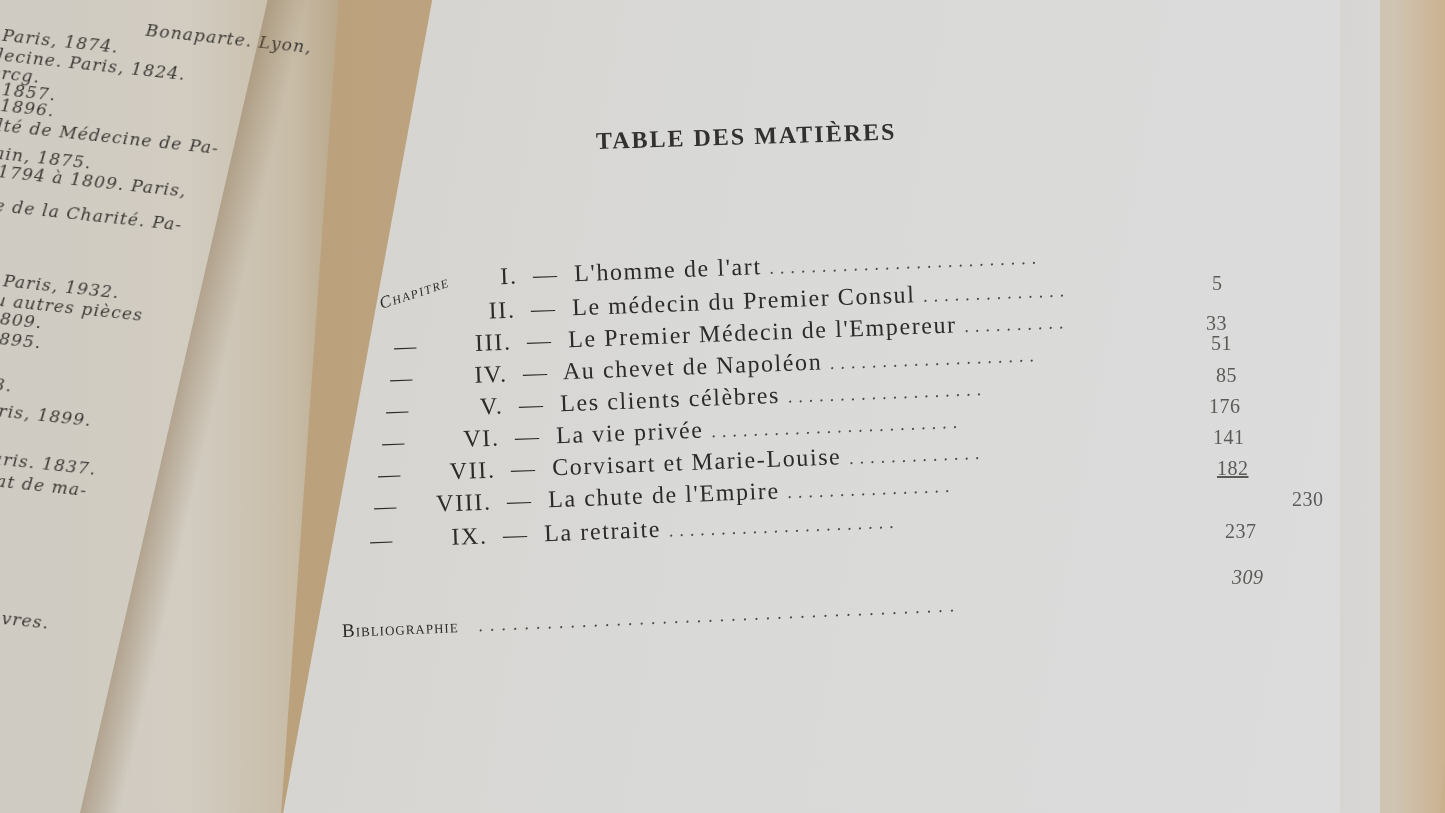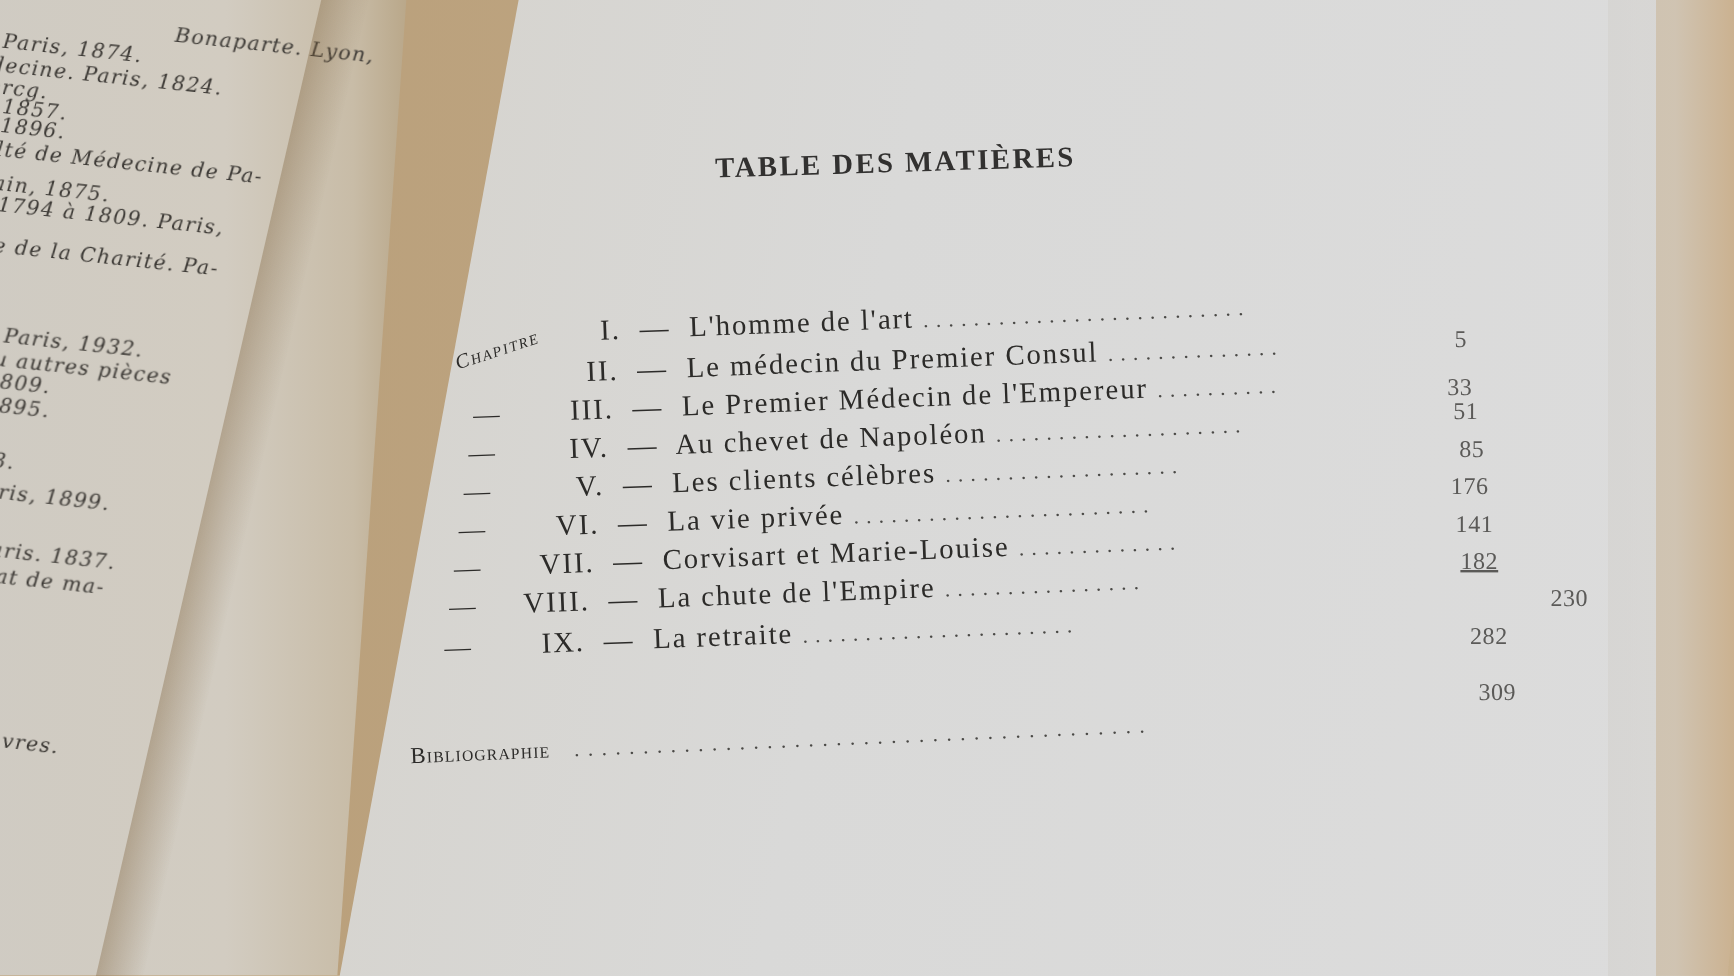--- a/index.html
+++ b/index.html
@@ -256,22 +256,22 @@
       </div>
 
       <div class="page-num" style="left:1212px; top:272px;">5</div>
       <div class="page-num" style="left:1206px; top:312px;">33</div>
       <div class="page-num" style="left:1211px; top:332px;">51</div>
       <div class="page-num" style="left:1216px; top:364px;text-align:right;">85</div>
       <div class="page-num" style="left:1209px; top:395px;">176</div>
       <div class="page-num" style="left:1213px; top:426px;">141</div>
       <div class="page-num" style="left:1217px; top:457px;text-decoration:underline;">182</div>
       <div class="page-num" style="left:1292px; top:488px;">230</div>
-      <div class="page-num" style="left:1225px; top:520px;">282</div>
-      <div class="page-num" style="left:1232px; top:566px;">309</div>
+      <div class="page-num" style="left:1225px; top:520px;">237</div>
+      <div class="page-num" style="left:1232px; top:566px;font-style:italic;">309</div>
     </div>
 
     <div class="biblio">
       <span>Bibliographie</span>
       <span class="leader">..........................................</span>
     </div>
   </div>
 </div>
 
 </body></html>

